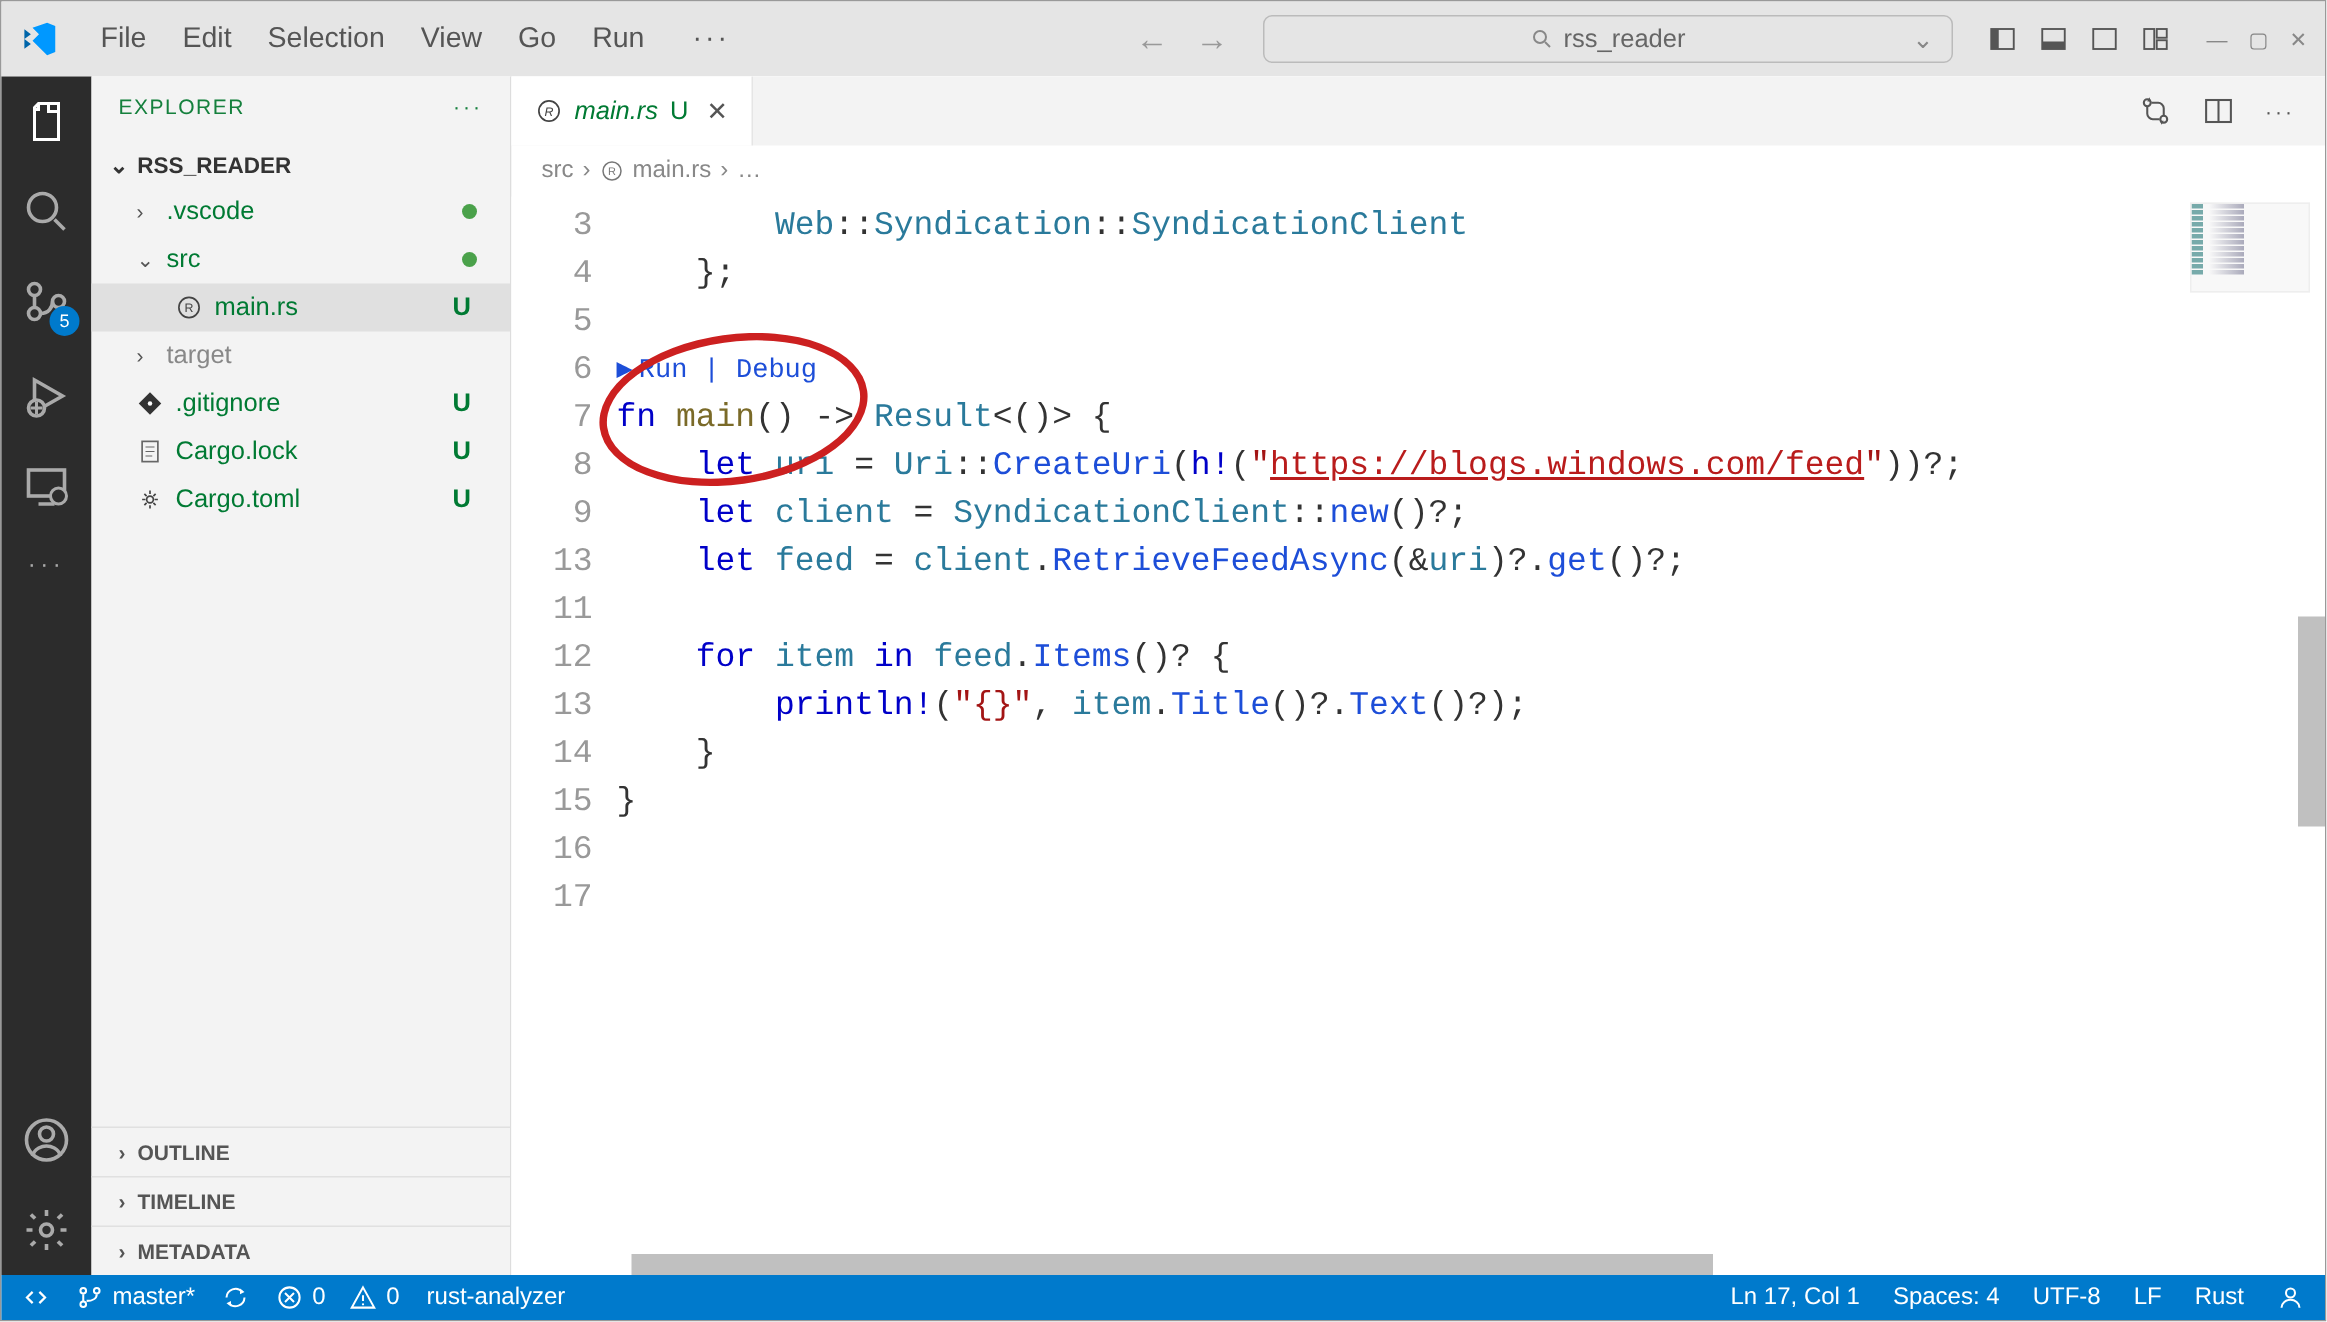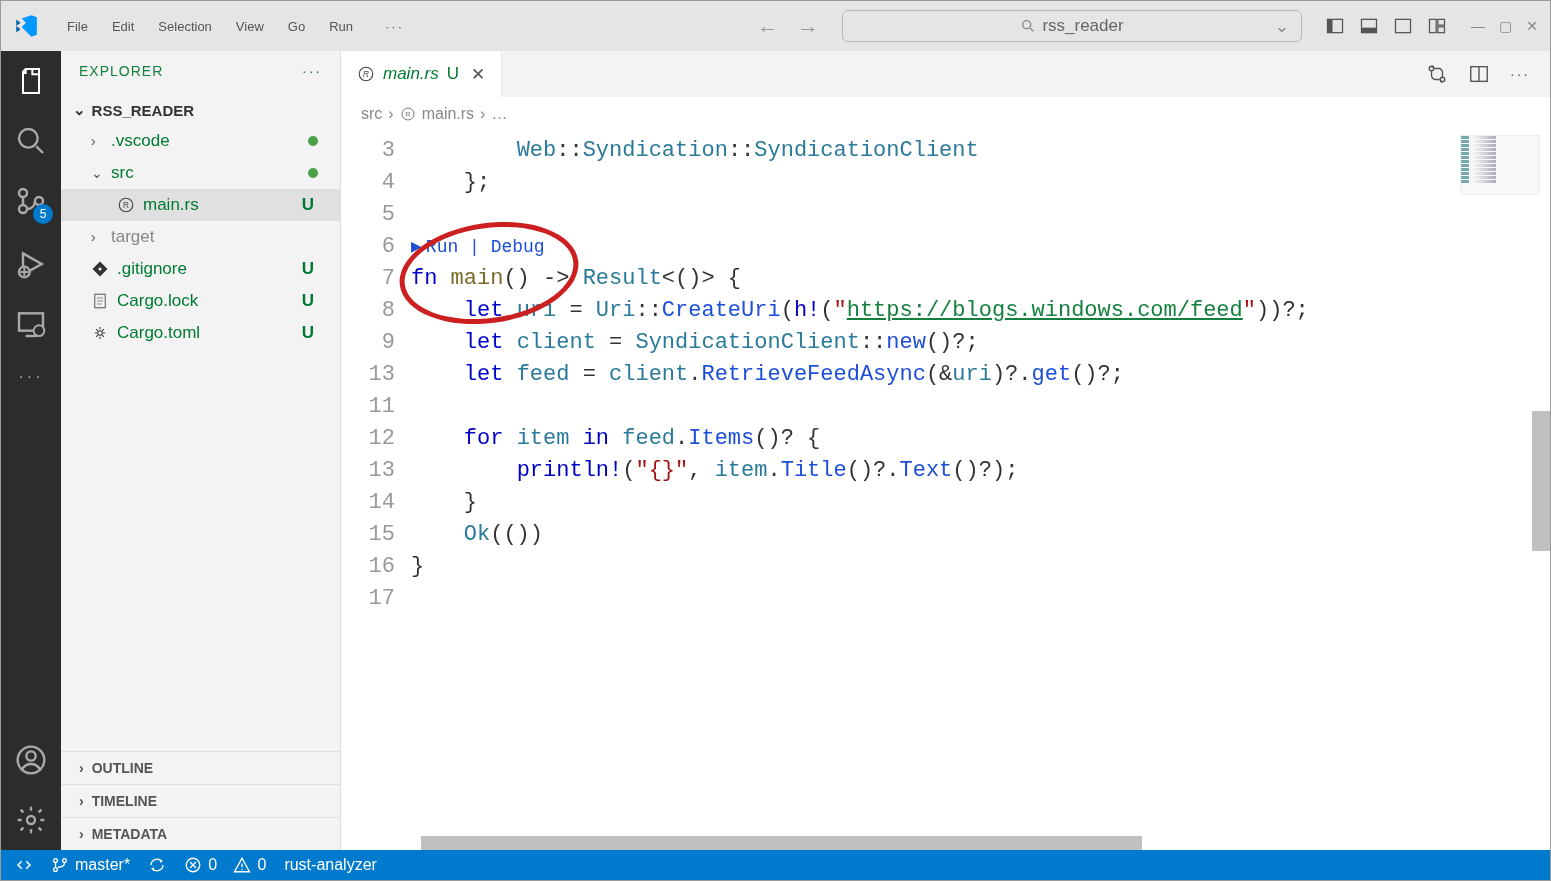--- a/index.html
+++ b/index.html
@@ -2,21 +2,21 @@
 <html><head>
   <meta charset="utf-8">
   <style>
     * { margin: 0; padding: 0; box-sizing: border-box; }
     body { font-family: 'Segoe UI', -apple-system, sans-serif; font-size: 14px; color: #333; overflow: hidden; }
     .app { display: flex; flex-direction: column; height: 881px; width: 1551px; border: 1.5px solid #999; }
     
     
     .titlebar { display: flex; align-items: center; height: 50px; background: #e5e5e5; padding: 0 12px; gap: 8px; }
     .logo { width: 26px; height: 26px; margin-right: 20px; }
-    .menu { display: flex; gap: 24px; color: #555; font-size: 13px; }
+    .menu { display: flex; gap: 24px; color: #555; font-size: 19px; }
     .menu-item { cursor: pointer; }
     .menu-more { margin-left: 8px; color: #555; letter-spacing: 2px; cursor: pointer; }
     .nav-arrows { margin-left: auto; display: flex; gap: 18px; color: #999; font-size: 22px; }
     .search-box { width: 460px; height: 32px; border: 1px solid #bbb; border-radius: 6px; display: flex; align-items: center; justify-content: center; gap: 6px; color: #666; font-size: 17px; margin: 0 15px; position: relative; }
     .search-box .chevron { position: absolute; right: 12px; color: #888; }
     .window-controls { display: flex; gap: 14px; align-items: center; color: #555; }
     .window-controls svg { width: 20px; height: 20px; }
     .window-controls .sys { margin-left: 10px; display: flex; gap: 14px; color: #888; font-size: 14px; }
     
     
@@ -69,21 +69,21 @@
     .codelens { color: #1d4ed8; font-size: 18px; line-height: 32px; padding-left: 0; }
     .codelens .play { margin-right: 4px; }
     
     
     .c-type { color: #2a7a9b; }
     .c-punc { color: #333; }
     .c-key { color: #0000c8; }
     .c-fn { color: #7a6a28; }
     .c-macro { color: #0000c8; }
     .c-str { color: #a31515; }
-    .c-str-link { color: #15803d; text-decoration: underline; }
+    .c-str-link { color: #b91c1c; text-decoration: underline; }
     .c-call { color: #1d4ed8; }
     
     .minimap { position: absolute; top: 4px; right: 10px; width: 80px; height: 60px; background: #f8f8f8; border: 1px solid #eee; font-size: 2px; color: #99b; overflow: hidden; }
     .minimap-line { height: 3px; background: linear-gradient(90deg, #7aa 10%, transparent 10%, transparent 15%, #aab 45%, transparent 45%); margin-bottom: 1px; }
     
     .scrollbar-v { position: absolute; right: 0; top: 0; width: 18px; height: 100%; background: transparent; }
     .scrollbar-v .thumb { position: absolute; right: 0; top: 280px; width: 18px; height: 140px; background: #c0c0c0; }
     .scrollbar-h { position: absolute; bottom: 0; left: 80px; right: 20px; height: 14px; }
     .scrollbar-h .thumb { width: 65%; height: 100%; background: #c0c0c0; }
     
@@ -341,21 +341,20 @@
           <div class="line">&nbsp;</div>
           <div class="line codelens"><span class="play">▶</span><span>Run</span> | <span>Debug</span></div>
           <div class="line"><span class="c-key">fn </span><span class="c-fn">main</span><span class="c-punc">() -&gt; </span><span class="c-type">Result</span><span class="c-punc">&lt;()&gt; {</span></div>
           <div class="line"><span>    </span><span class="c-key">let </span><span class="c-type">uri</span><span class="c-punc"> = </span><span class="c-type">Uri</span><span class="c-punc">::</span><span class="c-call">CreateUri</span><span class="c-punc">(</span><span class="c-macro">h!</span><span class="c-punc">(</span><span class="c-str">"</span><span class="c-str-link">https://blogs.windows.com/feed</span><span class="c-str">"</span><span class="c-punc">))?;</span></div>
           <div class="line"><span>    </span><span class="c-key">let </span><span class="c-type">client</span><span class="c-punc"> = </span><span class="c-type">SyndicationClient</span><span class="c-punc">::</span><span class="c-call">new</span><span class="c-punc">()?;</span></div>
           <div class="line"><span>    </span><span class="c-key">let </span><span class="c-type">feed</span><span class="c-punc"> = </span><span class="c-type">client</span><span class="c-punc">.</span><span class="c-call">RetrieveFeedAsync</span><span class="c-punc">(&amp;</span><span class="c-type">uri</span><span class="c-punc">)?.</span><span class="c-call">get</span><span class="c-punc">()?;</span></div>
           <div class="line">&nbsp;</div>
           <div class="line"><span>    </span><span class="c-key">for </span><span class="c-type">item</span><span class="c-key"> in </span><span class="c-type">feed</span><span class="c-punc">.</span><span class="c-call">Items</span><span class="c-punc">()? {</span></div>
           <div class="line"><span>        </span><span class="c-macro">println!</span><span class="c-punc">(</span><span class="c-str">"{}"</span><span class="c-punc">, </span><span class="c-type">item</span><span class="c-punc">.</span><span class="c-call">Title</span><span class="c-punc">()?.</span><span class="c-call">Text</span><span class="c-punc">()?);</span></div>
           <div class="line"><span>    </span><span class="c-punc">}</span></div>
-          <div class="line"><span>    </span><span class="c-type">Ok</span><span class="c-punc">(())</span></div>
           <div class="line"><span class="c-punc">}</span></div>
           <div class="line">&nbsp;</div>
         </div>
         <div class="minimap">
           <div class="minimap-line"></div>
             <div class="minimap-line"></div>
             <div class="minimap-line"></div>
             <div class="minimap-line"></div>
             <div class="minimap-line"></div>
             <div class="minimap-line"></div>
@@ -401,15 +400,28 @@
       <span class="item"><svg viewBox="0 0 24 24">
             <circle cx="12" cy="12" r="9" fill="none" stroke="#fff" stroke-width="1.8"></circle>
             <path stroke="#fff" stroke-width="1.8" d="M8 8l8 8M16 8l-8 8"></path>
           </svg><span>0</span>&nbsp;<svg viewBox="0 0 24 24">
             <path fill="none" stroke="#fff" stroke-width="1.8" d="M12 3l10 18H2L12 3z"></path>
             <line x1="12" y1="10" x2="12" y2="15" stroke="#fff" stroke-width="1.8"></line>
             <circle cx="12" cy="18" r="1" fill="#fff"></circle>
           </svg><span>0</span></span>
       <span class="item">rust-analyzer</span>
     </div>
+    <div class="right">
+      <span class="item">Ln 17, Col 1</span>
+      <span class="item">Spaces: 4</span>
+      <span class="item">UTF-8</span>
+      <span class="item">LF</span>
+      <span class="item">Rust</span>
+      <span class="item">
+          <svg viewBox="0 0 24 24">
+            <circle cx="12" cy="8" r="4" fill="none" stroke="#fff" stroke-width="1.8"></circle>
+            <path fill="none" stroke="#fff" stroke-width="1.8" d="M4 21c0-4 4-7 8-7s8 3 8 7"></path>
+          </svg>
+        </span>
+    </div>
   </div>
 
 </div>
 
 </body></html>

